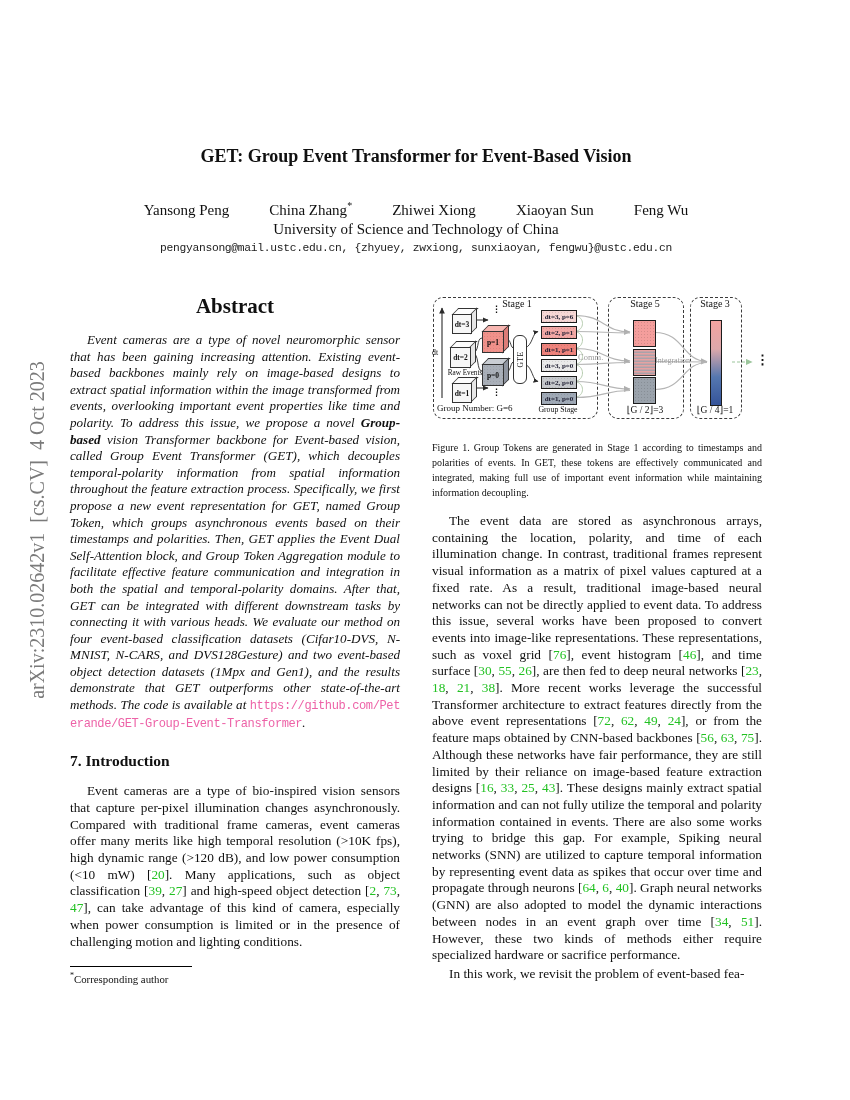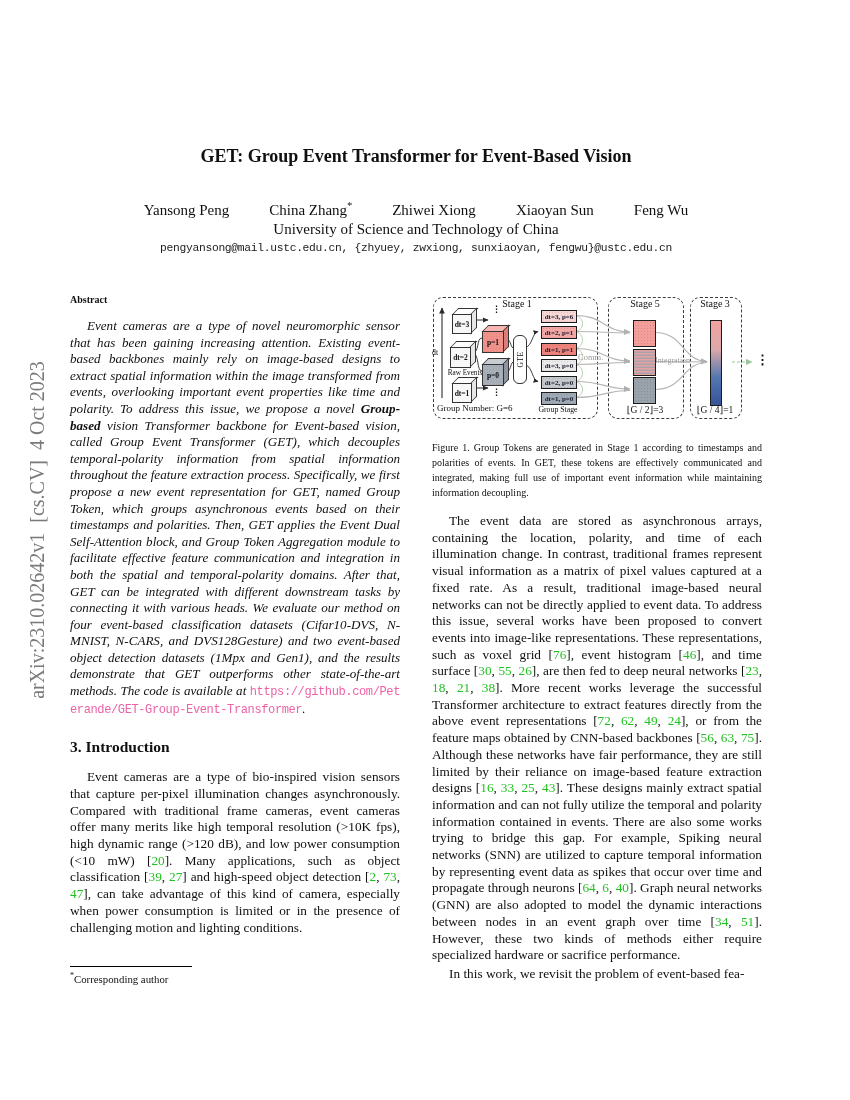--- a/index.html
+++ b/index.html
@@ -13,21 +13,21 @@
   .affiliation{position:absolute;left:0;top:221px;width:832px;text-align:center;font-size:15px;}
   .emails{position:absolute;left:0;top:242px;width:832px;text-align:center;
           font-family:"Liberation Mono",monospace;font-size:11.3px;letter-spacing:-0.3px;color:#222;}
   
   .arxiv{position:absolute;left:37px;top:530px;transform:translate(-50%,-50%) rotate(-90deg);
          white-space:pre;font-size:20px;color:var(--sidebar-color);}
   
   .col{position:absolute;width:330px;text-align:justify;}
   .col-left{left:70px;top:294px;}
   .col-right{left:432px;top:292px;}
-  .abstract-heading{font-size:10px;font-weight:bold;margin:0 0 13px 0;}
+  .abstract-heading{text-align:center;font-size:21px;font-weight:bold;margin:0 0 13px 0;}
   .abstract-body{font-style:italic;font-size:13.1px;line-height:16.6px;margin:0;text-indent:17px;}
   .abstract-body b{font-weight:bold;}
   h2.sec{font-size:15.5px;font-weight:bold;text-align:left;margin:20px 0 13px 0;}
   .para{font-size:13.3px;line-height:16.7px;margin:0;text-indent:17px;}
   .cite{color:var(--cite-color);}
   .url{font-family:"Liberation Mono",monospace;font-style:normal;color:var(--link-color);
        font-size:0.92em;letter-spacing:-0.4px;word-break:break-all;}
   
   .footnote{position:absolute;left:70px;top:966px;width:330px;font-size:10.8px;text-align:left;}
   .footnote .rule{width:122px;border-top:1px solid #000;margin-bottom:4px;}
@@ -78,21 +78,21 @@
     <span><span>Zhiwei Xiong</span><sup></sup></span>
     <span><span>Xiaoyan Sun</span><sup></sup></span>
     <span><span>Feng Wu</span><sup></sup></span>
   </div>
   <div class="affiliation">University of Science and Technology of China</div>
   <div class="emails">pengyansong@mail.ustc.edu.cn, {zhyuey, zwxiong, sunxiaoyan, fengwu}@ustc.edu.cn</div>
 
   <div class="col col-left">
     <div class="abstract-heading">Abstract</div>
     <p class="abstract-body">Event cameras are a type of novel neuromorphic sensor that has been gaining increasing attention. Existing event-based backbones mainly rely on image-based designs to extract spatial information within the image transformed from events, overlooking important event properties like time and polarity. To address this issue, we propose a novel <b>Group-based</b> vision Transformer backbone for Event-based vision, called Group Event Transformer (GET), which decouples temporal-polarity information from spatial information throughout the feature extraction process. Specifically, we first propose a new event representation for GET, named Group Token, which groups asynchronous events based on their timestamps and polarities. Then, GET applies the Event Dual Self-Attention block, and Group Token Aggregation module to facilitate effective feature communication and integration in both the spatial and temporal-polarity domains. After that, GET can be integrated with different downstream tasks by connecting it with various heads. We evaluate our method on four event-based classification datasets (Cifar10-DVS, N-MNIST, N-CARS, and DVS128Gesture) and two event-based object detection datasets (1Mpx and Gen1), and the results demonstrate that GET outperforms other state-of-the-art methods. The code is available at <span class="url">https://github.com/Peterande/GET-Group-Event-Transformer</span>.</p>
-    <h2 class="sec">3. Introduction</h2>
+    <h2 class="sec">7. Introduction</h2>
     <p class="para">Event cameras are a type of bio-inspired vision sensors that capture per-pixel illumination changes asynchronously. Compared with traditional frame cameras, event cameras offer many merits like high temporal resolution (&gt;10K fps), high dynamic range (&gt;120 dB), and low power consumption (&lt;10 mW) [<span class="cite">20</span>]. Many applications, such as object classification [<span class="cite">39</span>, <span class="cite">27</span>] and high-speed object detection [<span class="cite">2</span>, <span class="cite">73</span>, <span class="cite">47</span>], can take advantage of this kind of camera, especially when power consumption is limited or in the presence of challenging motion and lighting conditions.</p>
   </div>
 
   <div class="footnote">
     <div class="rule"></div>
     <span><sup>*</sup><span>Corresponding author</span></span>
   </div>
 
   <div class="col col-right">
 

